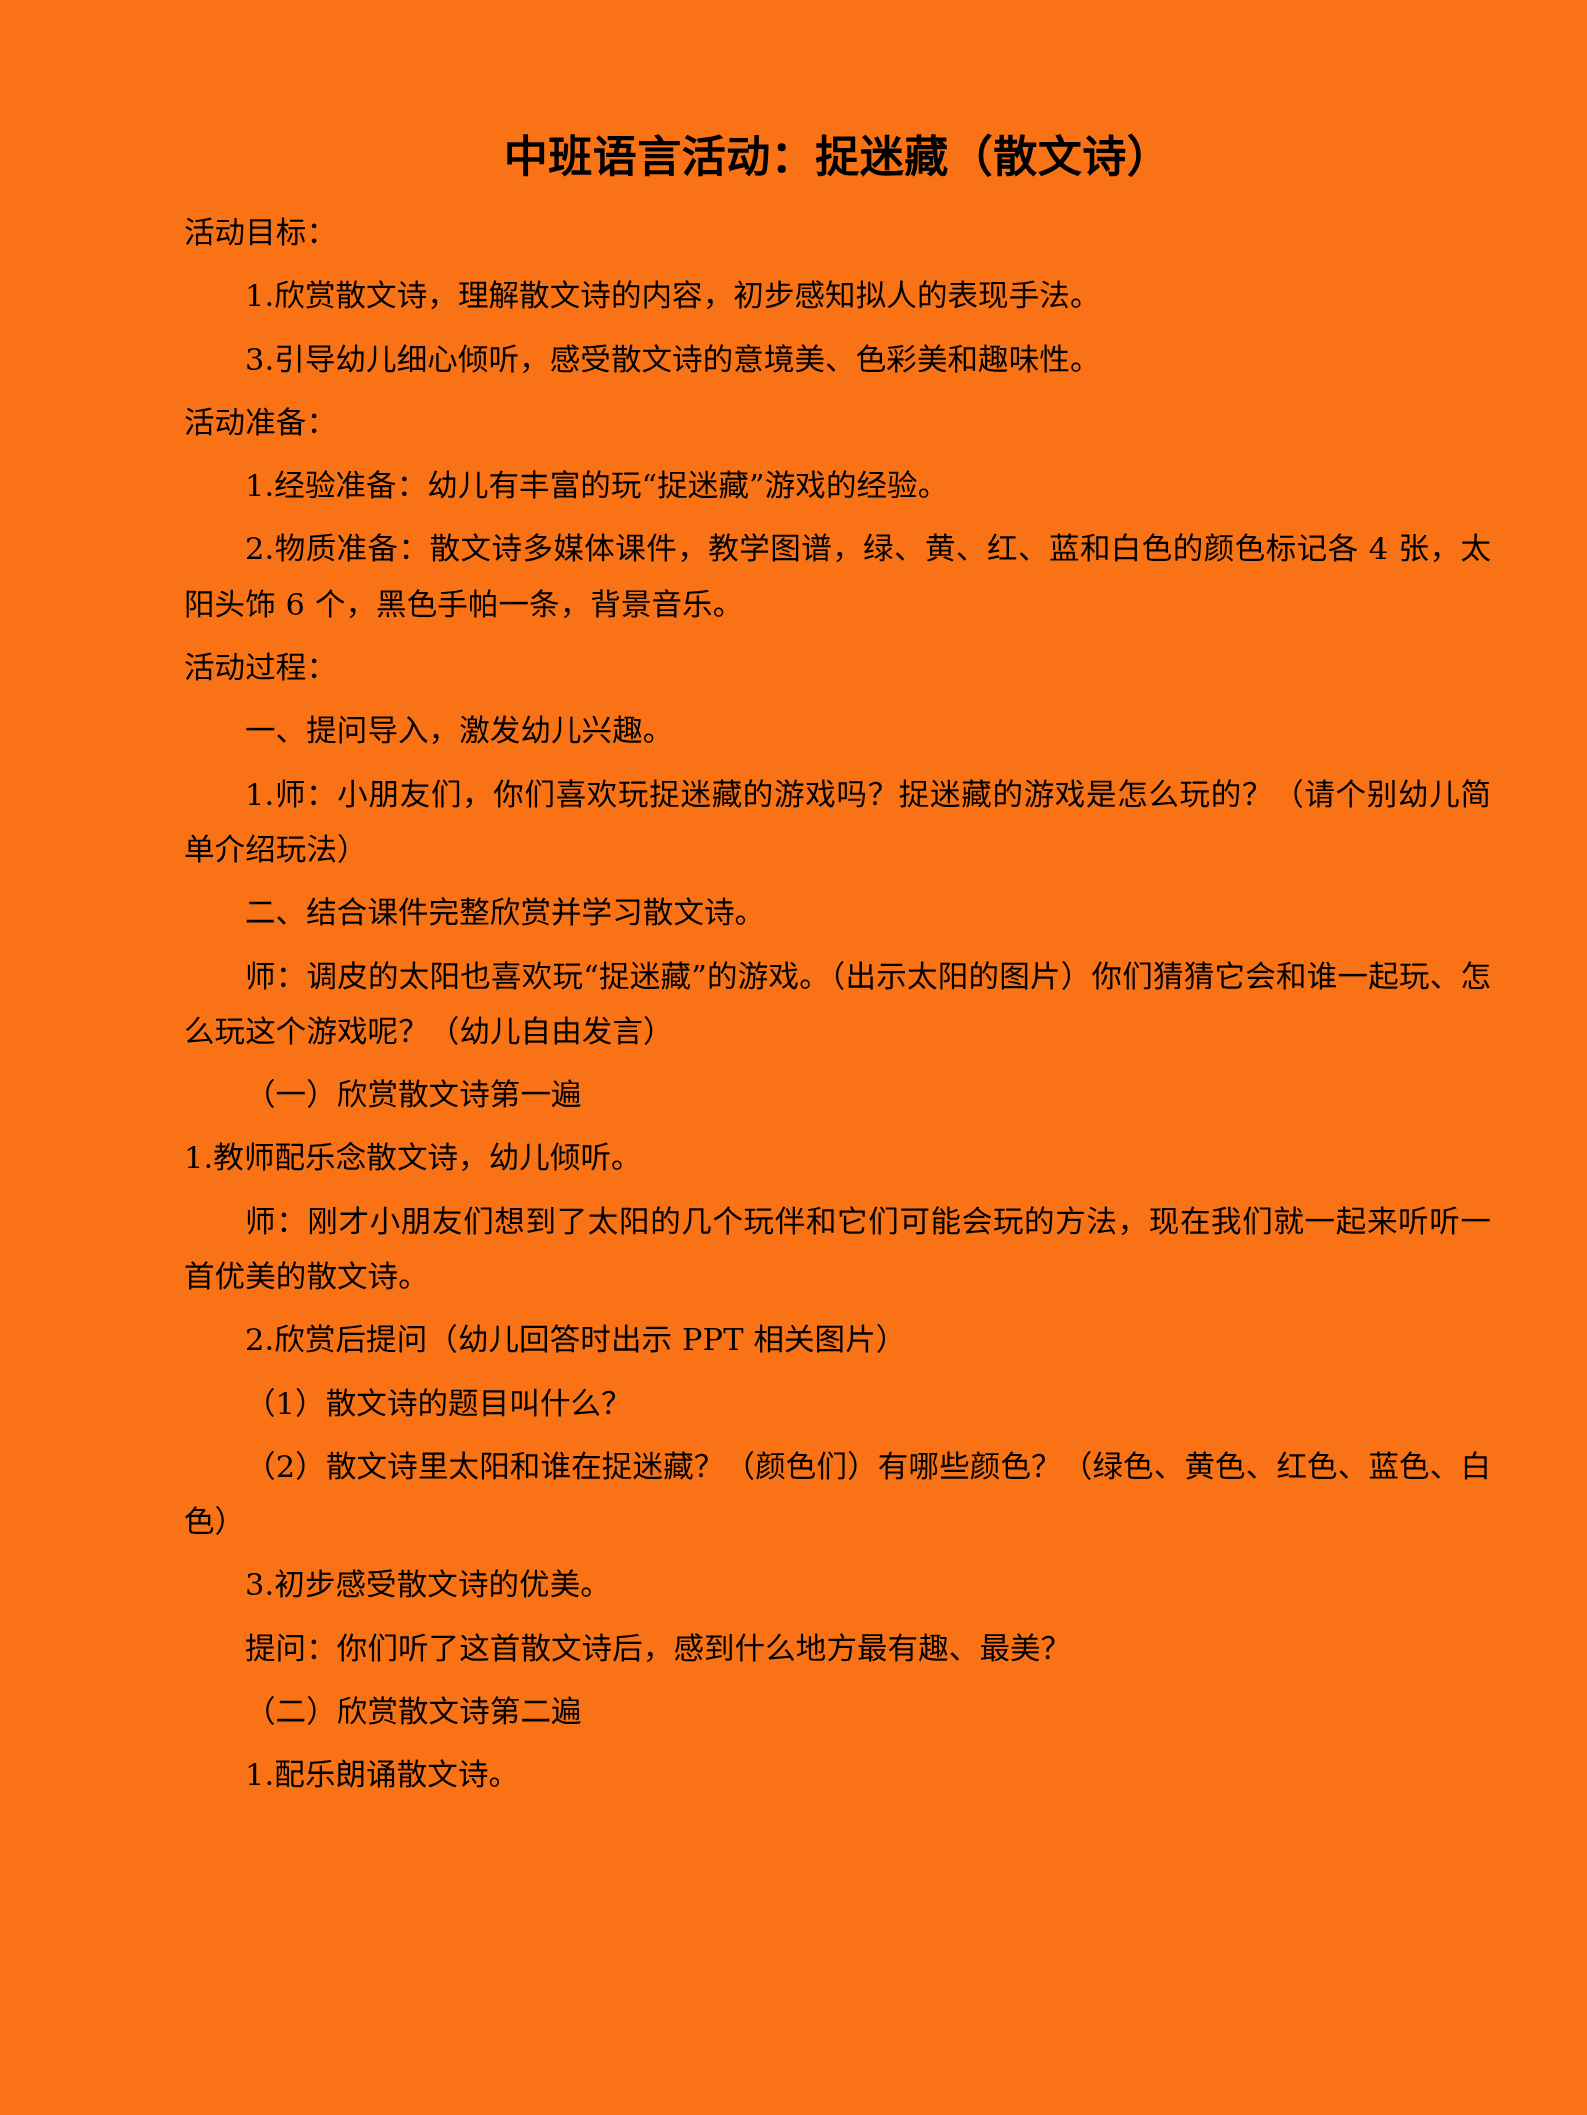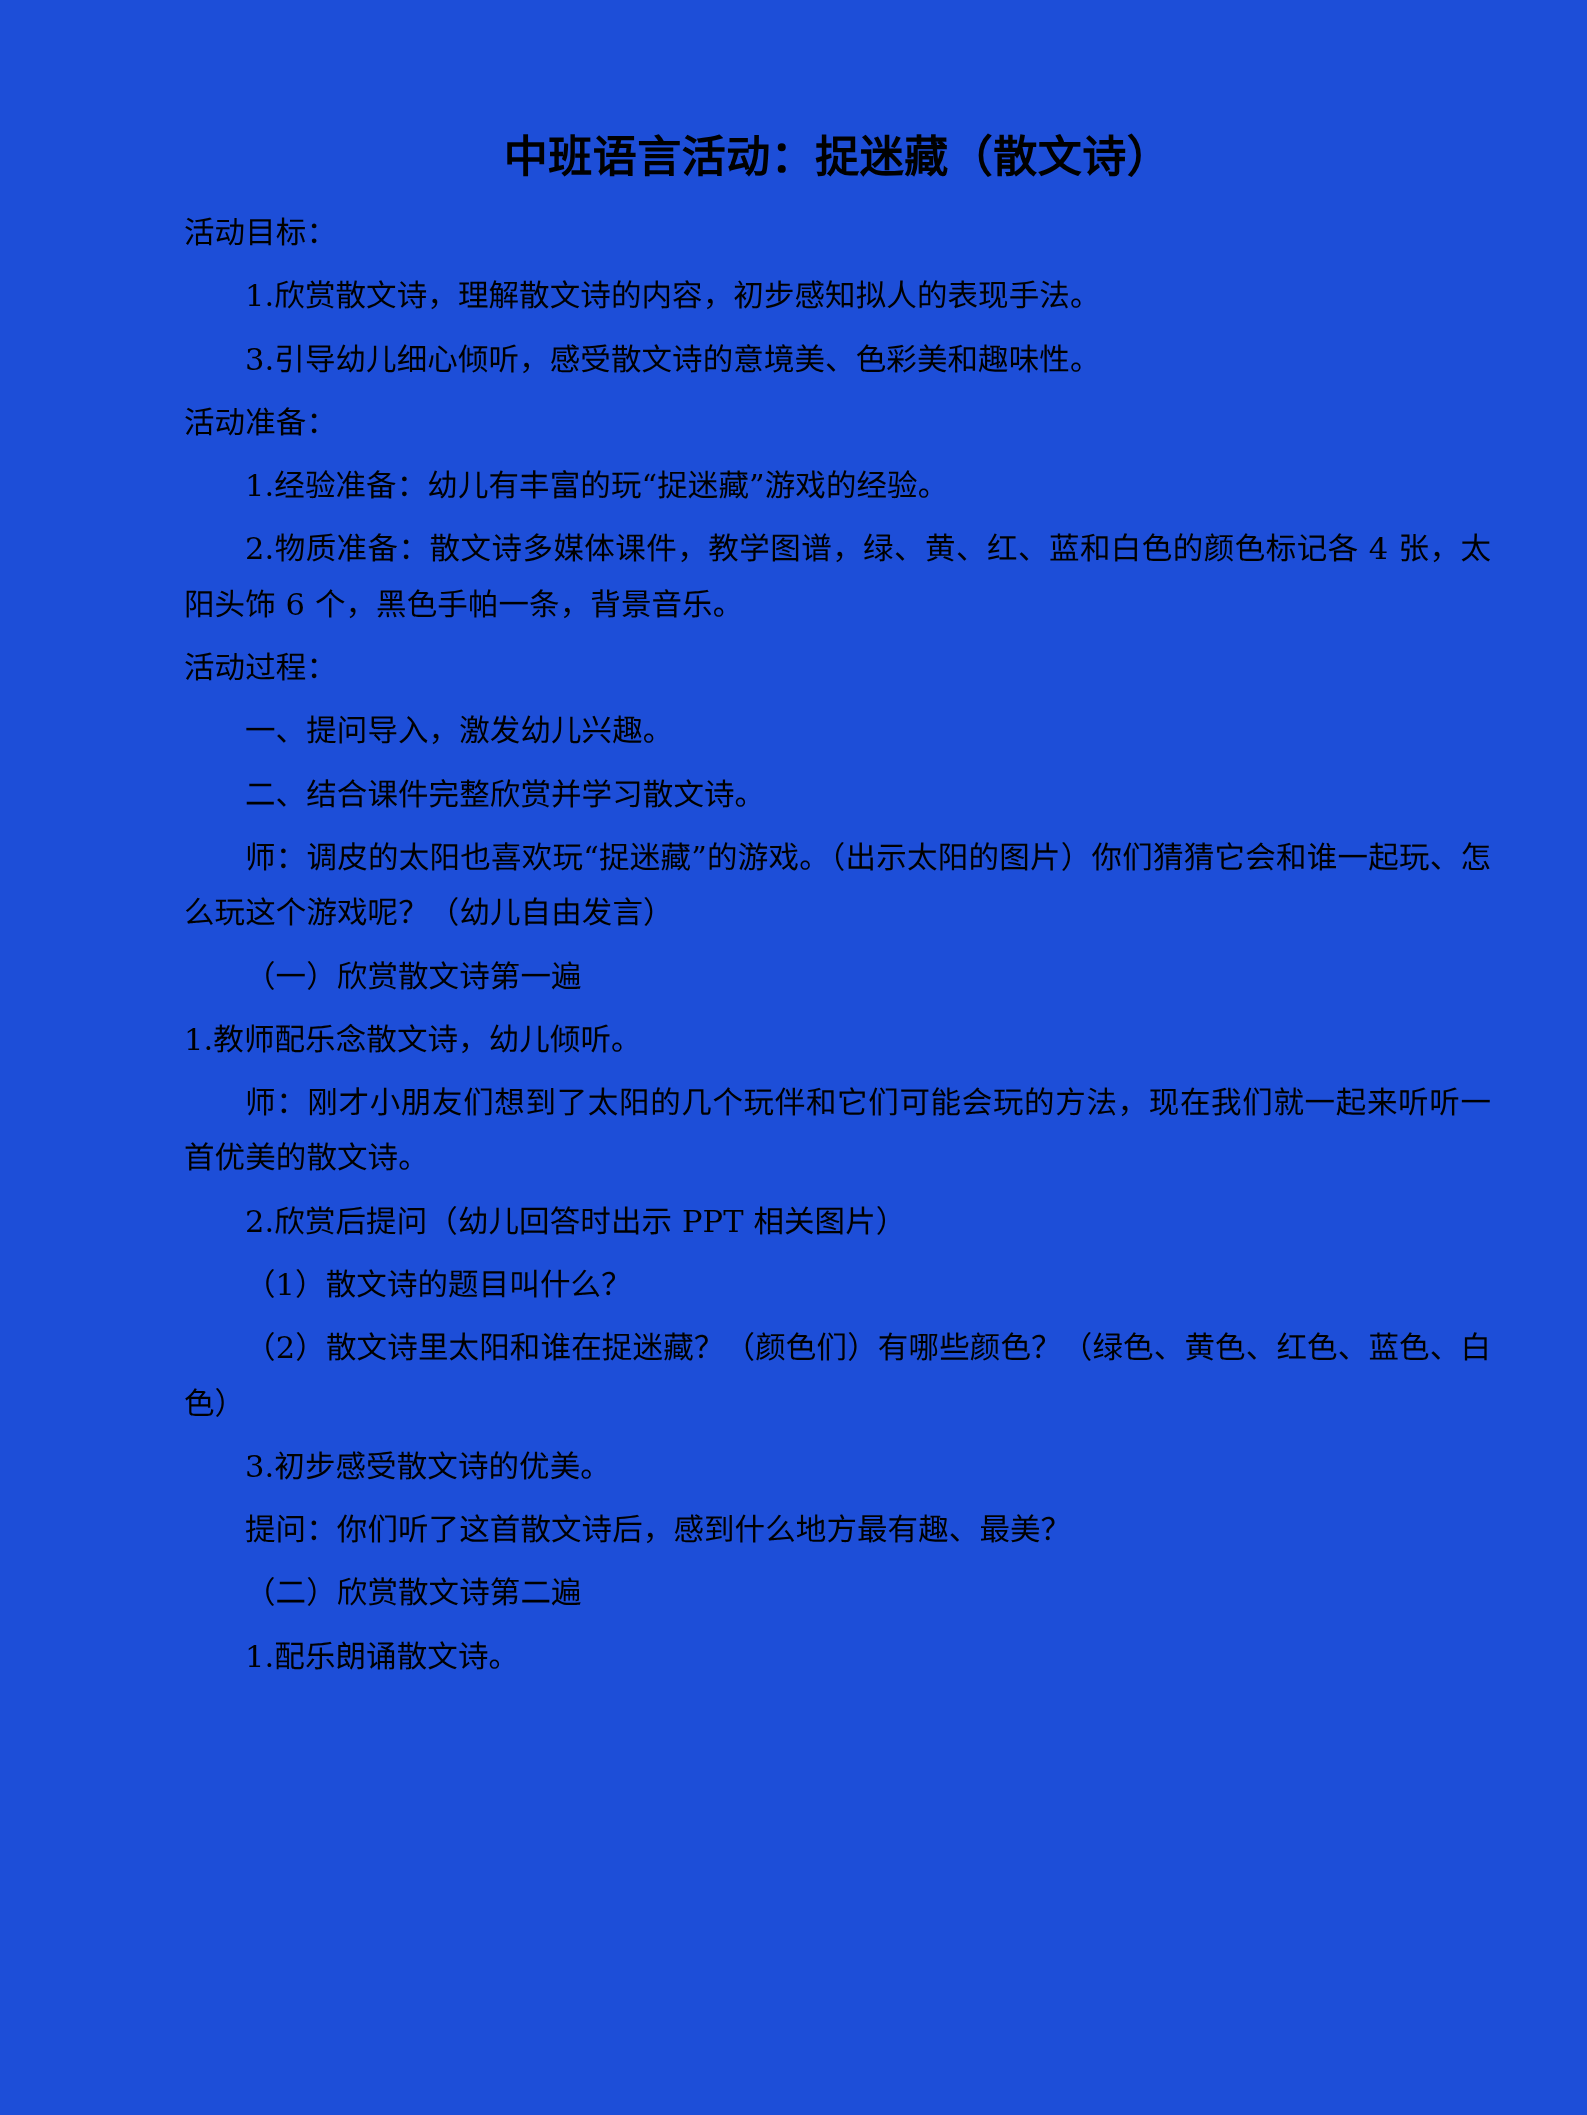--- a/index.html
+++ b/index.html
@@ -14,21 +14,21 @@
     font-family: "DejaVu Serif", "Liberation Serif", serif;
     color: #000000;
     -webkit-font-smoothing: antialiased;
   }
   .page {
     position: relative;
     box-sizing: border-box;
     width: 1587px;
     height: 2115px;
     padding: 128px 88px 0 176px;
-    background: #1d4ed8;
+    background: #f97316;
   }
   .doc-title {
     font-size: 44px;
     font-weight: 700;
     text-align: center;
     line-height: 1.34;
     letter-spacing: 0.5px;
     margin: 0 0 18px 0;
     white-space: nowrap;
   }
@@ -57,20 +57,21 @@
 
   <div class="body-block" id="body-block">
       <p class="line">活动目标：</p>
       <p class="line indent">1.欣赏散文诗，理解散文诗的内容，初步感知拟人的表现手法。</p>
       <p class="line indent">3.引导幼儿细心倾听，感受散文诗的意境美、色彩美和趣味性。</p>
       <p class="line">活动准备：</p>
       <p class="line indent">1.经验准备：幼儿有丰富的玩“捉迷藏”游戏的经验。</p>
       <p class="line indent">2.物质准备：散文诗多媒体课件，教学图谱，绿、黄、红、蓝和白色的颜色标记各 4 张，太阳头饰 6 个，黑色手帕一条，背景音乐。</p>
       <p class="line">活动过程：</p>
       <p class="line indent">一、提问导入，激发幼儿兴趣。</p>
+      <p class="line indent">1.师：小朋友们，你们喜欢玩捉迷藏的游戏吗？捉迷藏的游戏是怎么玩的？（请个别幼儿简单介绍玩法）</p>
       <p class="line indent">二、结合课件完整欣赏并学习散文诗。</p>
       <p class="line indent">师：调皮的太阳也喜欢玩“捉迷藏”的游戏。（出示太阳的图片）你们猜猜它会和谁一起玩、怎么玩这个游戏呢？（幼儿自由发言）</p>
       <p class="line indent">（一）欣赏散文诗第一遍</p>
       <p class="line">1.教师配乐念散文诗，幼儿倾听。</p>
       <p class="line indent">师：刚才小朋友们想到了太阳的几个玩伴和它们可能会玩的方法，现在我们就一起来听听一首优美的散文诗。</p>
       <p class="line indent">2.欣赏后提问（幼儿回答时出示 PPT 相关图片）</p>
       <p class="line indent">（1）散文诗的题目叫什么？</p>
       <p class="line indent">（2）散文诗里太阳和谁在捉迷藏？（颜色们）有哪些颜色？（绿色、黄色、红色、蓝色、白色）</p>
       <p class="line indent">3.初步感受散文诗的优美。</p>
       <p class="line indent">提问：你们听了这首散文诗后，感到什么地方最有趣、最美？</p>

